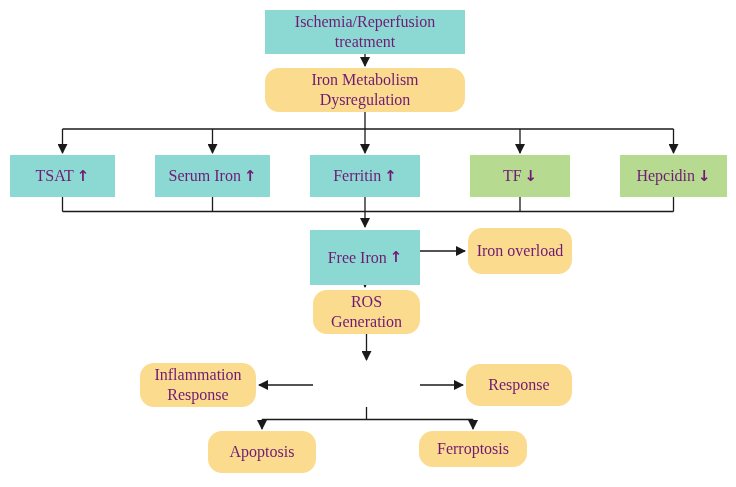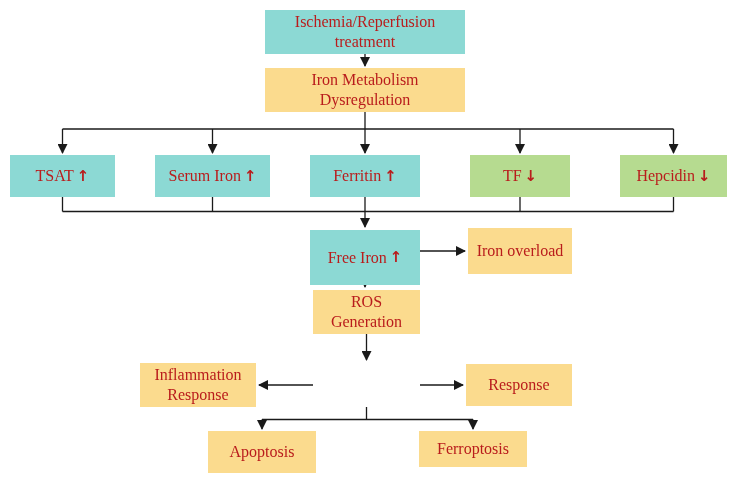--- a/index.html
+++ b/index.html
@@ -2,38 +2,38 @@
 <html style="--color-teal: #8CD9D4; --color-green: #B6DB90; --color-yellow: #FBDB8E; --color-line: #1a1a1a;"><head>
 <meta charset="utf-8">
 <style>
   html,body{margin:0;padding:0;background:#ffffff;}
   #stage{
     position:relative;
     width:736px;height:487px;
     background:#ffffff;
     font-family:"Liberation Serif", serif;
     font-size:16px;
-    color:#b91c1c;
+    color:#701a75;
     overflow:hidden;
   }
   #connectors{position:absolute;left:0;top:0;z-index:0;}
   .node{
     position:absolute;
     z-index:1;
     display:flex;
     align-items:center;
     justify-content:center;
     text-align:center;
     line-height:1.25;
     padding:2px 4px;
     box-sizing:border-box;
   }
   .teal{background:var(--color-teal,#8CD9D4);}
   .green{background:var(--color-green,#B6DB90);}
-  .yellow{background:var(--color-yellow,#FBDB8E);}
+  .yellow{background:var(--color-yellow,#FBDB8E);border-radius:14px;}
   .nowrap{white-space:nowrap;text-align:center;}
   .ind{
     font-family:"DejaVu Sans", sans-serif;
     font-weight:bold;
     font-size:15px;
     margin-left:3px;
   }
 </style>
 </head>
 <body>

